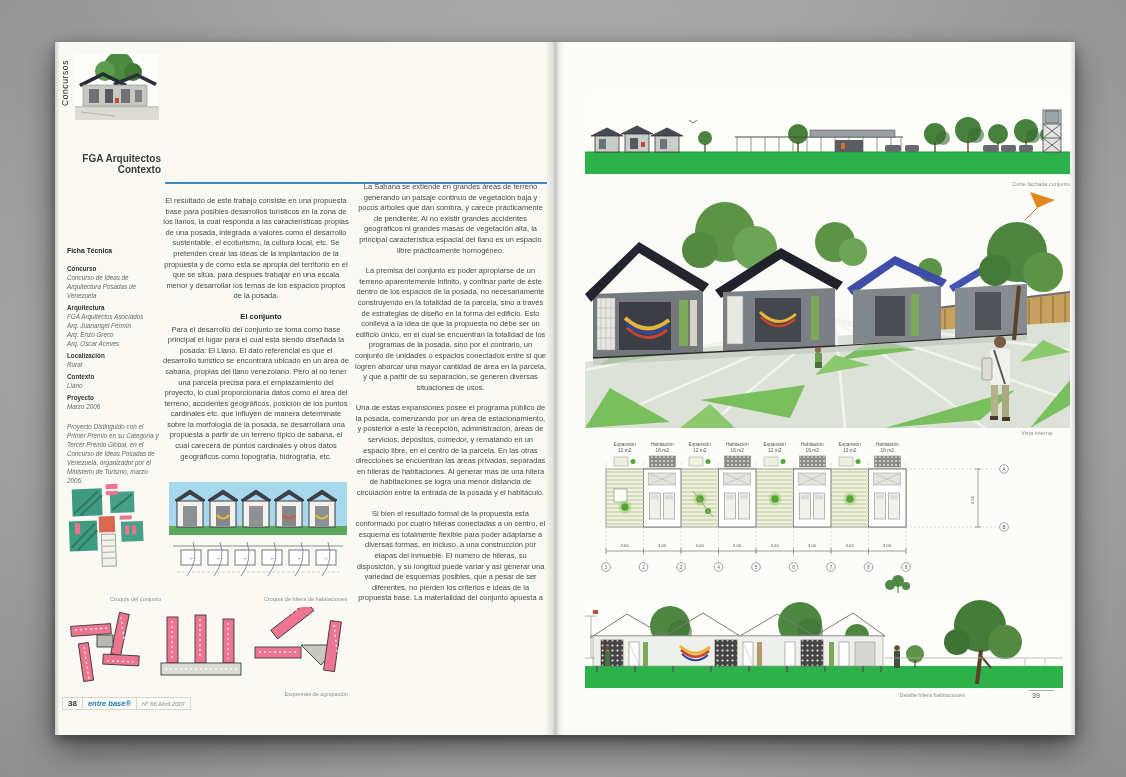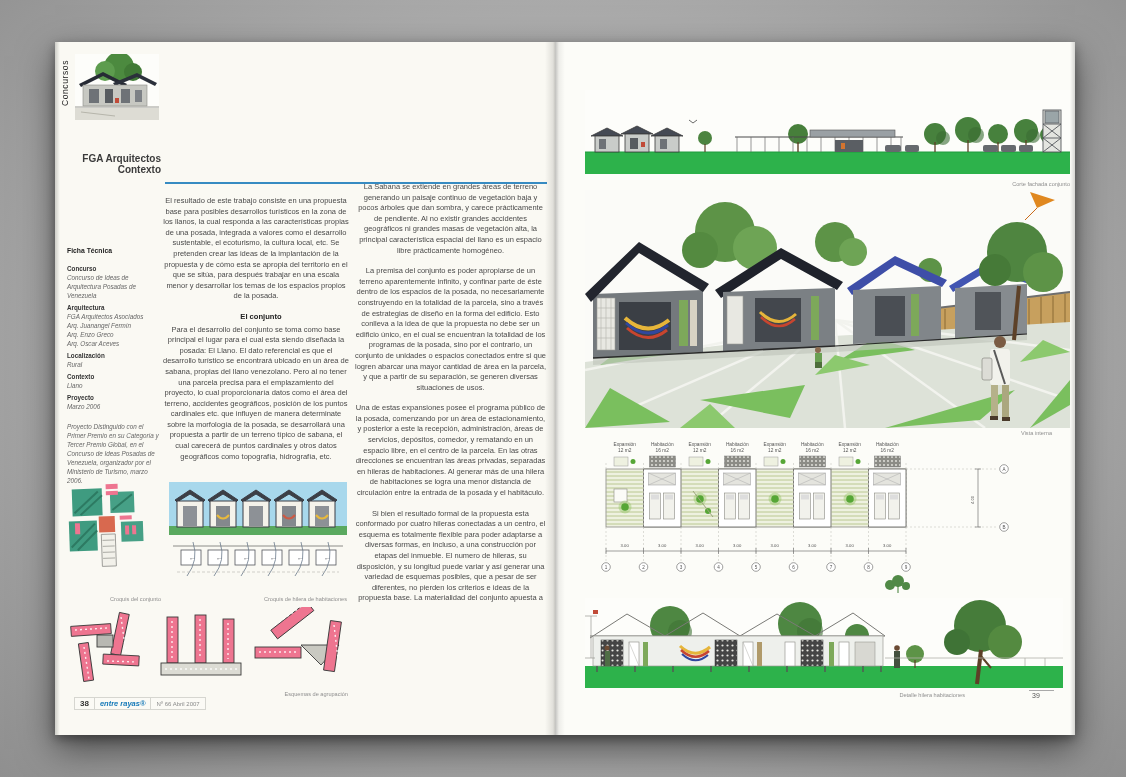--- a/index.html
+++ b/index.html
@@ -37,21 +37,21 @@
 
   .col{font-size:7.5px;line-height:10.6px;color:#4a4a4a;text-align:center;}
   .col p{margin:0 0 10px 0;}
   .col .subhead{font-weight:bold;color:#222;margin:2px 0 2px 10px;font-size:7.6px;}
   .col1{left:108px;top:154px;width:186px;}
   .col2{left:300px;top:140px;width:191px;}
 
   .caption{font-size:5.6px;color:#8f8f8f;}
   .cap-right{text-align:right;}
 
-  .footer{left:20px;top:655px;display:flex;align-items:stretch;font-size:6.5px;color:#666;}
+  .footer{left:8px;top:655px;display:flex;align-items:stretch;font-size:6.5px;color:#666;}
   .footer .cell{border:1px solid #d6d6d0;padding:1px 5px;margin-left:-1px;background:#fbfaf5;display:flex;align-items:center;}
   .footer .pgnum{font-weight:bold;font-size:8px;color:#333;}
   .footer .mag{color:#1478b8;font-weight:bold;font-style:italic;font-size:7.5px;}
   .footer .issue{color:#8a8a8a;font-size:6px;}
 
   .pagenum-r{left:474px;top:648px;font-size:7px;color:#555;border-top:1px solid #a9a9a9;padding:1px 14px 0 3px;}
 
   .plan-block{left:43px;top:400px;width:425px;height:152px;}
   .plan-labels{position:absolute;left:8px;top:0;width:300px;display:flex;}
   .plan-label{width:37.5px;text-align:center;font-size:4.8px;line-height:5.6px;color:#555;}
@@ -242,21 +242,21 @@
             <line x1="102" y1="62" x2="174" y2="62"></line>
           <line x1="212" y1="18" x2="246" y2="-6"></line>
             <line x1="196" y1="45" x2="234" y2="45"></line>
           <line x1="271" y1="18" x2="276" y2="60"></line>
         </g>
       </svg>
       <div class="abs caption cap-right" style="left:8px;top:649px;width:285px;">Esquemas de agrupación</div>
 
       <div class="abs footer">
         <div class="cell pgnum">38</div>
-        <div class="cell mag">entre rayas®</div>
+        <div class="cell mag">entre base®</div>
         <div class="cell issue">Nº 66 Abril 2007</div>
       </div>
     </div>
 
     <div class="page page-right">
       <div class="edge-r"></div>
 
       <svg class="abs" style="left:30px;top:48px;" width="485" height="90" viewBox="0 0 485 90">
         <rect x="0" y="0" width="485" height="90" fill="#fdfdfa"></rect>
         <rect x="0" y="62" width="485" height="22" fill="#2db24b"></rect>

